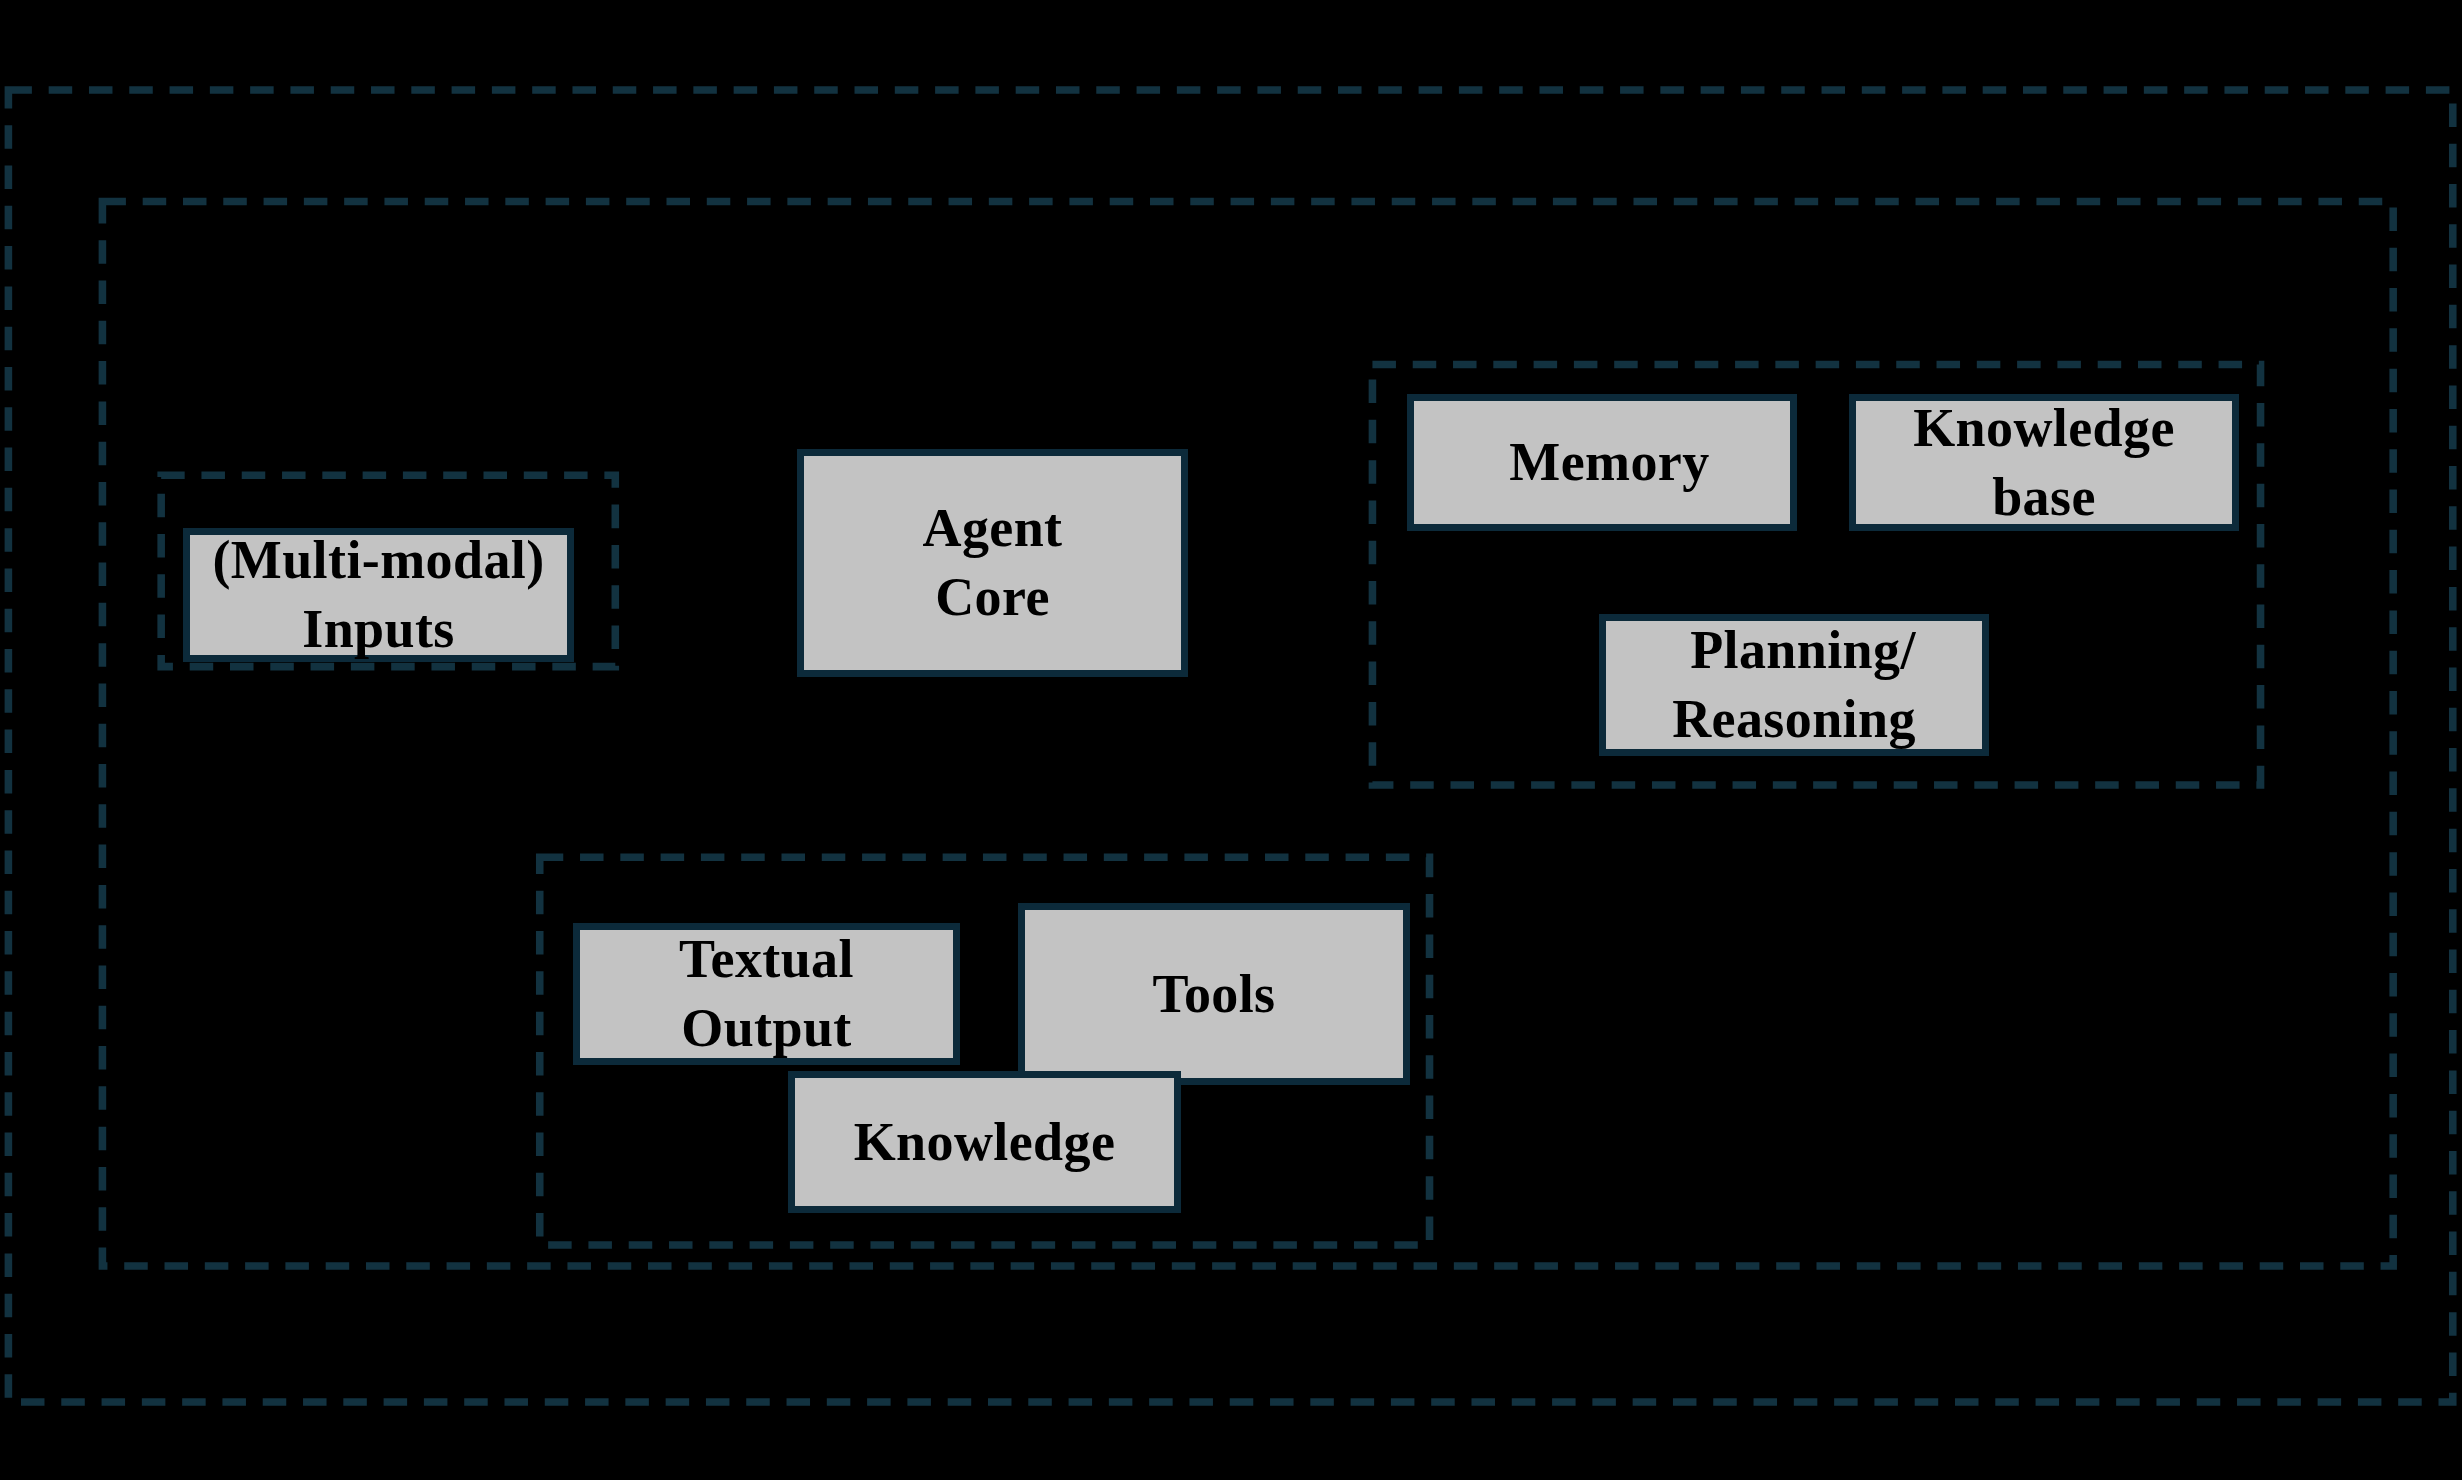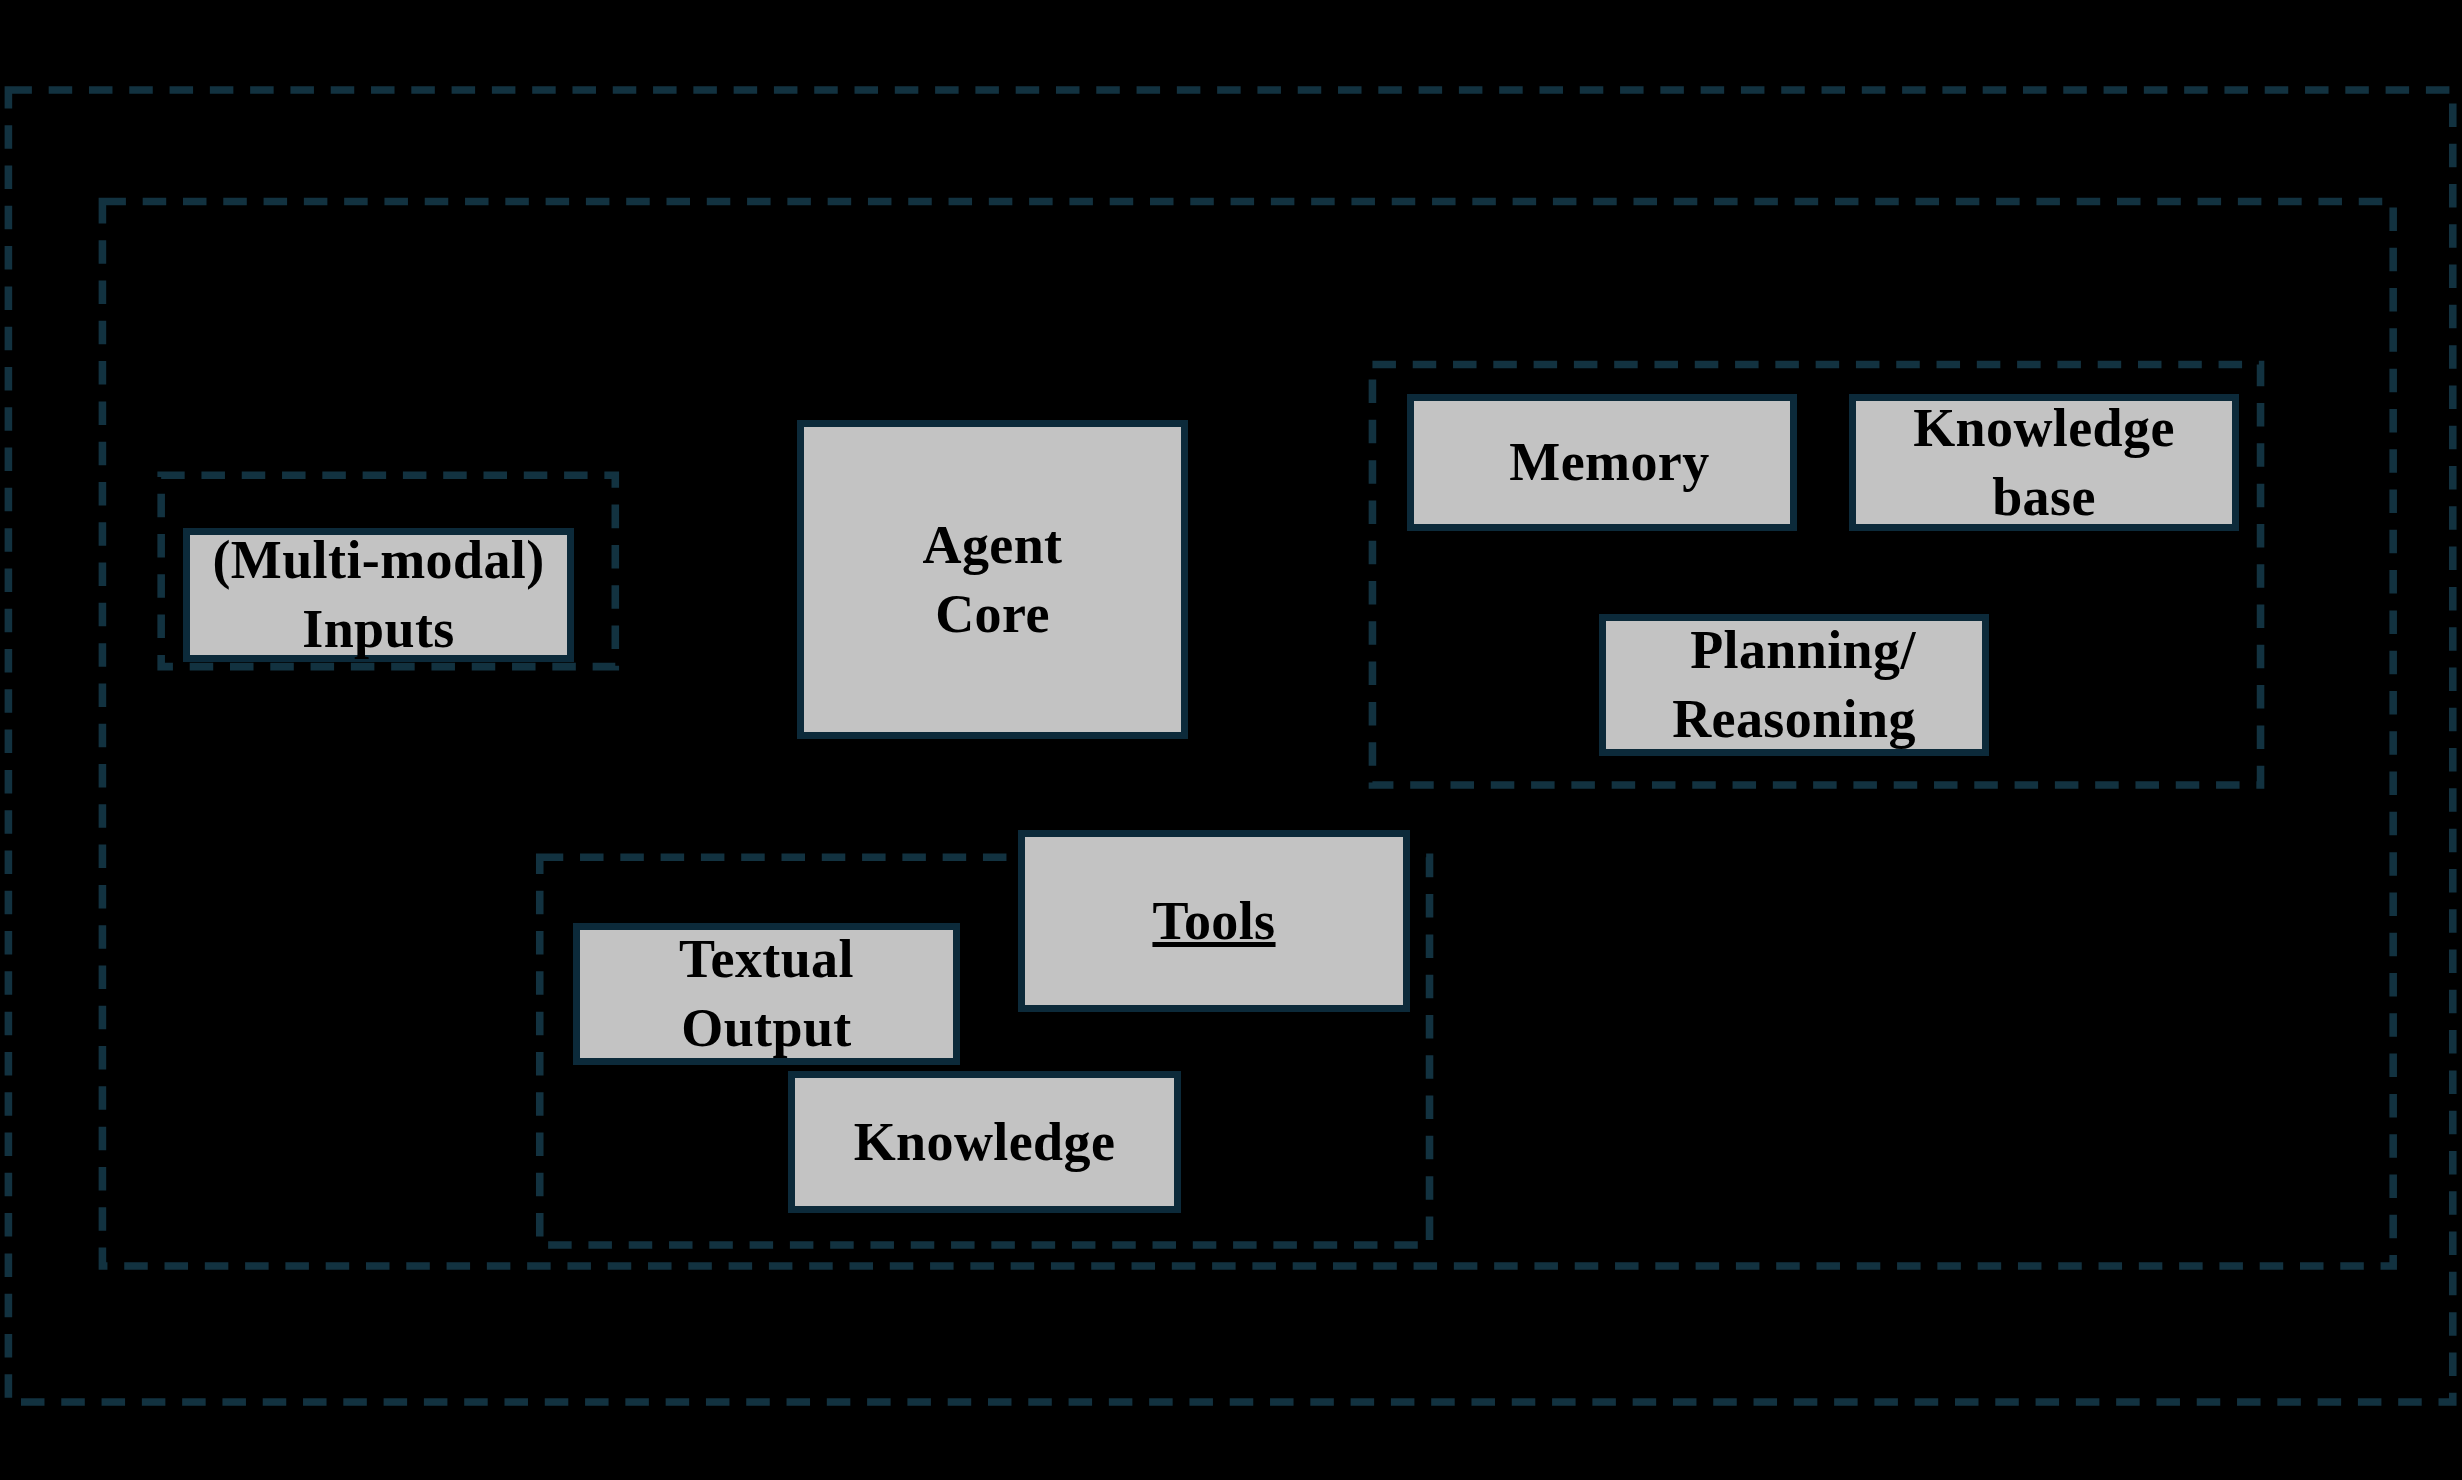--- a/index.html
+++ b/index.html
@@ -48,26 +48,26 @@
   .box-label {
     font-weight: 700;
     font-size: 54px;
     line-height: 69px;
     color: var(--text);
     white-space: pre-line;
     letter-spacing: 0.4px;
   }
   
   .box-inputs       { left: 183px;  top: 504px;  width: 391px; height: 134px; margin-top: 24px; }
-  .box-agent-core   { left: 797px;  top: 420px;  width: 391px; height: 319px; }
+  .box-agent-core   { left: 797px;  top: 449px;  width: 391px; height: 228px; }
   .box-memory       { left: 1407px; top: 394px;  width: 390px; height: 137px; padding-left: 15px; }
   .box-knowledge    { left: 1849px; top: 394px;  width: 390px; height: 137px; }
   .box-planning     { left: 1599px; top: 614px;  width: 390px; height: 142px; text-align: right; }
   .box-textual      { left: 573px;  top: 881px; width: 387px; height: 142px; margin-top: 42px; }
-  .box-tools        { left: 1018px; top: 830px; width: 392px; height: 182px; text-decoration: underline; }
+  .box-tools        { left: 1018px; top: 903px; width: 392px; height: 182px; }
   .box-embodiment   { left: 788px;  top: 1071px; width: 393px; height: 142px; }
 </style>
 </head>
 <body>
 
 <svg class="frames" viewBox="0 0 2933 1764" xmlns="http://www.w3.org/2000/svg">
   <rect class="frame" x="10" y="107" width="2912" height="1563"></rect>
   <rect class="frame" x="122" y="240" width="2729" height="1268"></rect>
   <rect class="frame" x="192" y="566" width="541" height="228"></rect>
   <rect class="frame" x="1635" y="434" width="1058" height="501"></rect>

